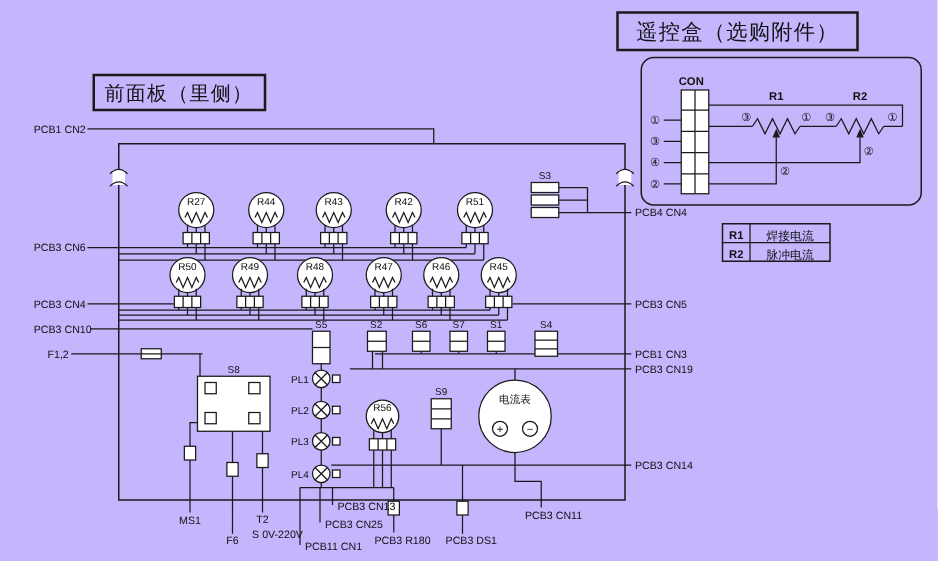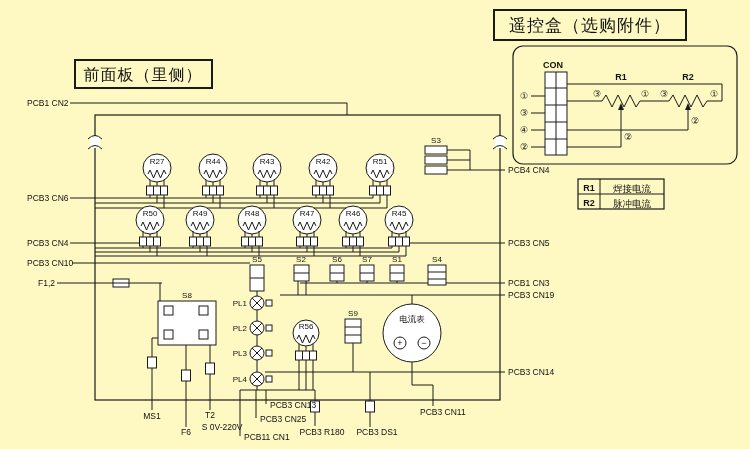--- a/index.html
+++ b/index.html
@@ -1,16 +1,16 @@
 <!DOCTYPE html>
 <html><head>
 <meta charset="utf-8">
 <style>
   html,body{margin:0;padding:0;background:#fff;}
-  .stage{position:relative;width:750px;height:449px;background:#fef9c3;overflow:hidden;}
+  .stage{position:relative;width:750px;height:449px;background:#c4b5fd;overflow:hidden;}
   svg{display:block;}
   .w{stroke:#1a1a1a;stroke-width:1;fill:none;}
   .w12{stroke:#1a1a1a;stroke-width:1.2;fill:none;}
   .w2{stroke:#1a1a1a;stroke-width:2;fill:none;}
   .cmp{stroke:#1a1a1a;stroke-width:1;fill:#fff;}
   .blank{fill:#fff;stroke:none;}
   .solid{fill:#1a1a1a;stroke:none;}
   .t{font-family:"Liberation Sans","DejaVu Sans",sans-serif;fill:#111;}
   .f8{font-size:8px;}
   .f85{font-size:8.5px;}

